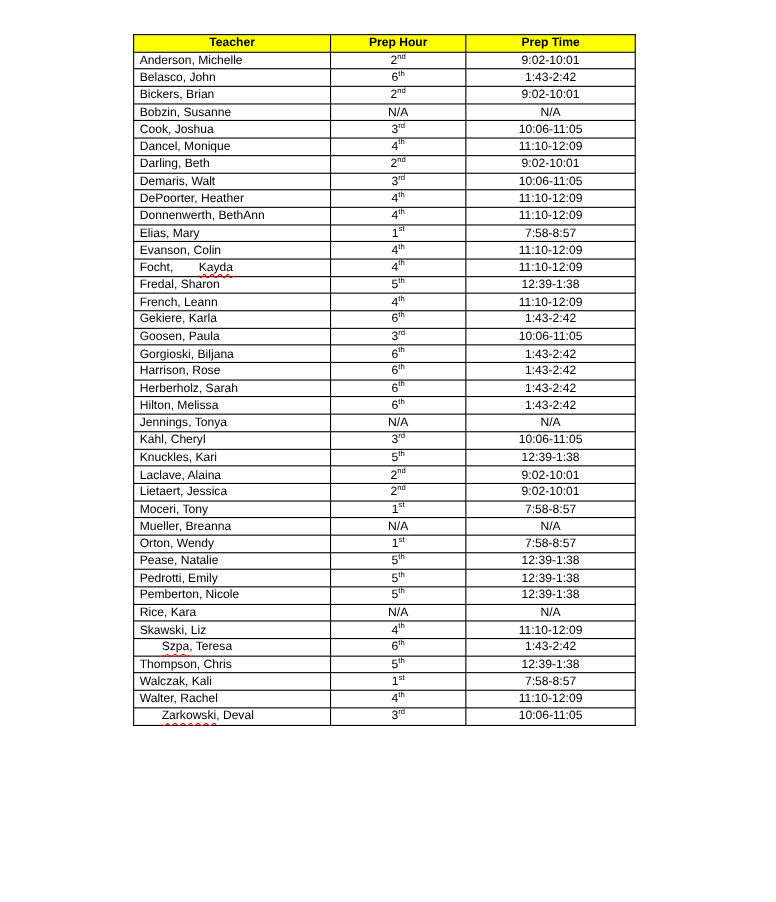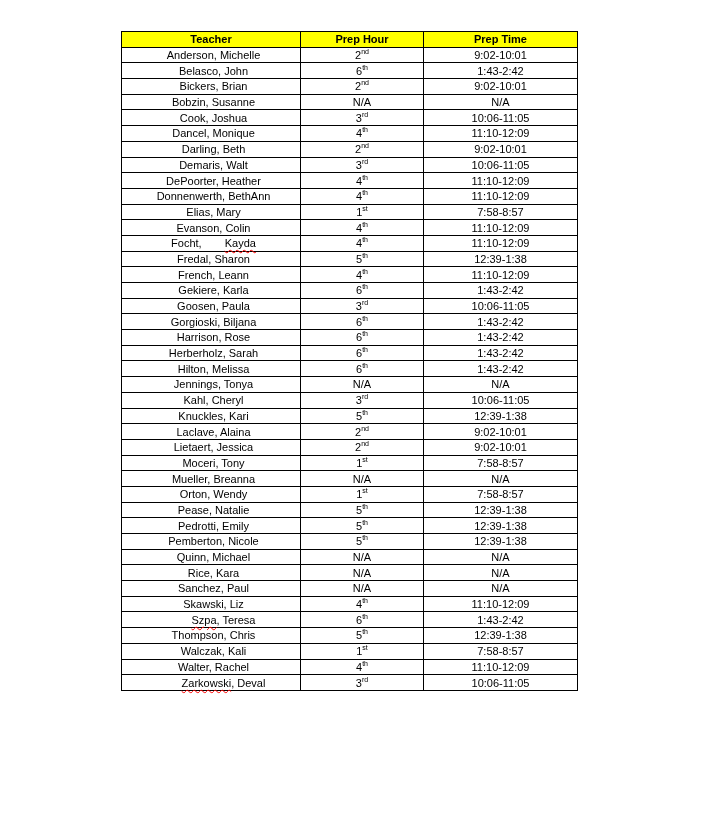--- a/index.html
+++ b/index.html
@@ -42,21 +42,21 @@
     white-space: nowrap;
     overflow: visible;
     vertical-align: middle;
   }
   .prep-table th {
     background: var(--header-bg);
     color: var(--header-text);
     font-weight: bold;
     text-align: center;
   }
-  td.col-teacher { text-align: center; padding-left: 5px; }
+  td.col-teacher { text-align: left; padding-left: 5px; }
   td.col-hour, td.col-time { text-align: center; }
   td sup {
     font-size: 7px;
     line-height: 0;
     vertical-align: super;
   }
   .squiggle {
     text-decoration: underline;
     text-decoration-style: wavy;
     text-decoration-color: var(--squiggle);
@@ -237,31 +237,21 @@
           <td class="col-teacher">Pedrotti, Emily</td>
           <td class="col-hour">5<sup>th</sup></td>
           <td class="col-time">12:39-1:38</td>
         </tr>
         <tr>
           <td class="col-teacher">Pemberton, Nicole</td>
           <td class="col-hour">5<sup>th</sup></td>
           <td class="col-time">12:39-1:38</td>
         </tr>
         <tr>
-          <td class="col-teacher">Quinn, Michael</td>
-          <td class="col-hour">N/A</td>
-          <td class="col-time">N/A</td>
-        </tr>
-        <tr>
           <td class="col-teacher">Rice, Kara</td>
-          <td class="col-hour">N/A</td>
-          <td class="col-time">N/A</td>
-        </tr>
-        <tr>
-          <td class="col-teacher">Sanchez, Paul</td>
           <td class="col-hour">N/A</td>
           <td class="col-time">N/A</td>
         </tr>
         <tr>
           <td class="col-teacher">Skawski, Liz</td>
           <td class="col-hour">4<sup>th</sup></td>
           <td class="col-time">11:10-12:09</td>
         </tr>
         <tr>
           <td class="col-teacher"><span class="squiggle">Szpa</span>, Teresa</td>

